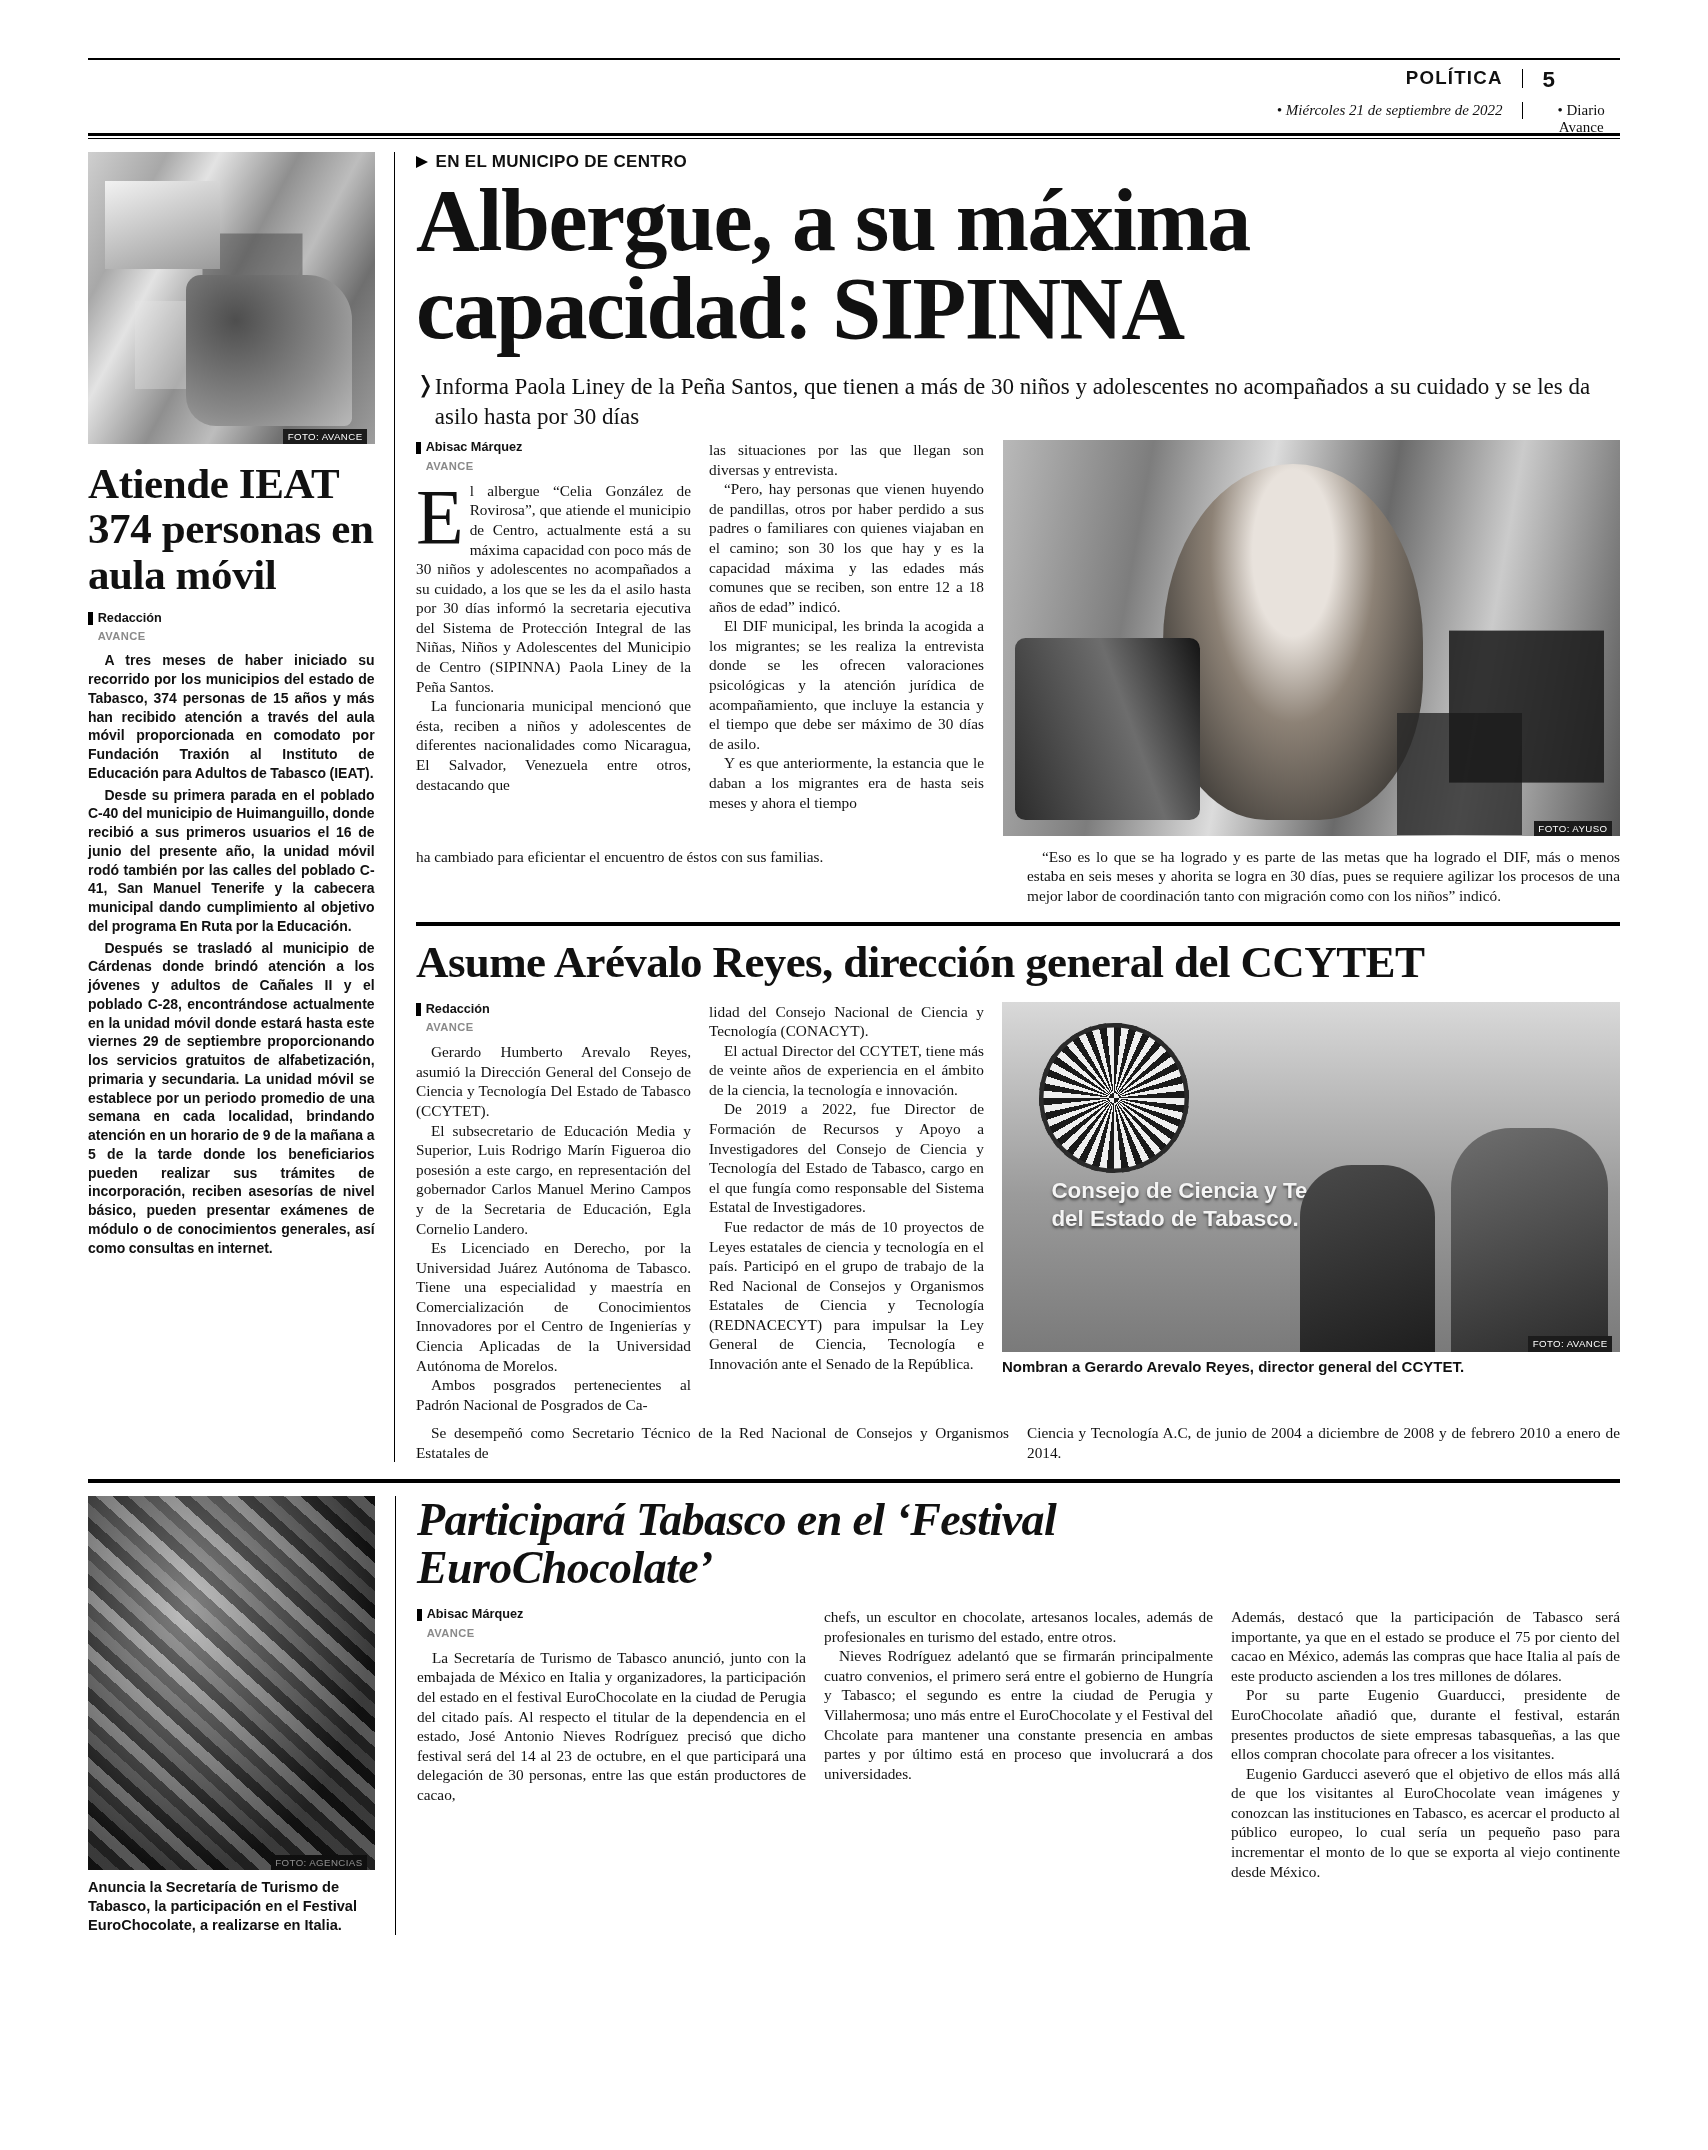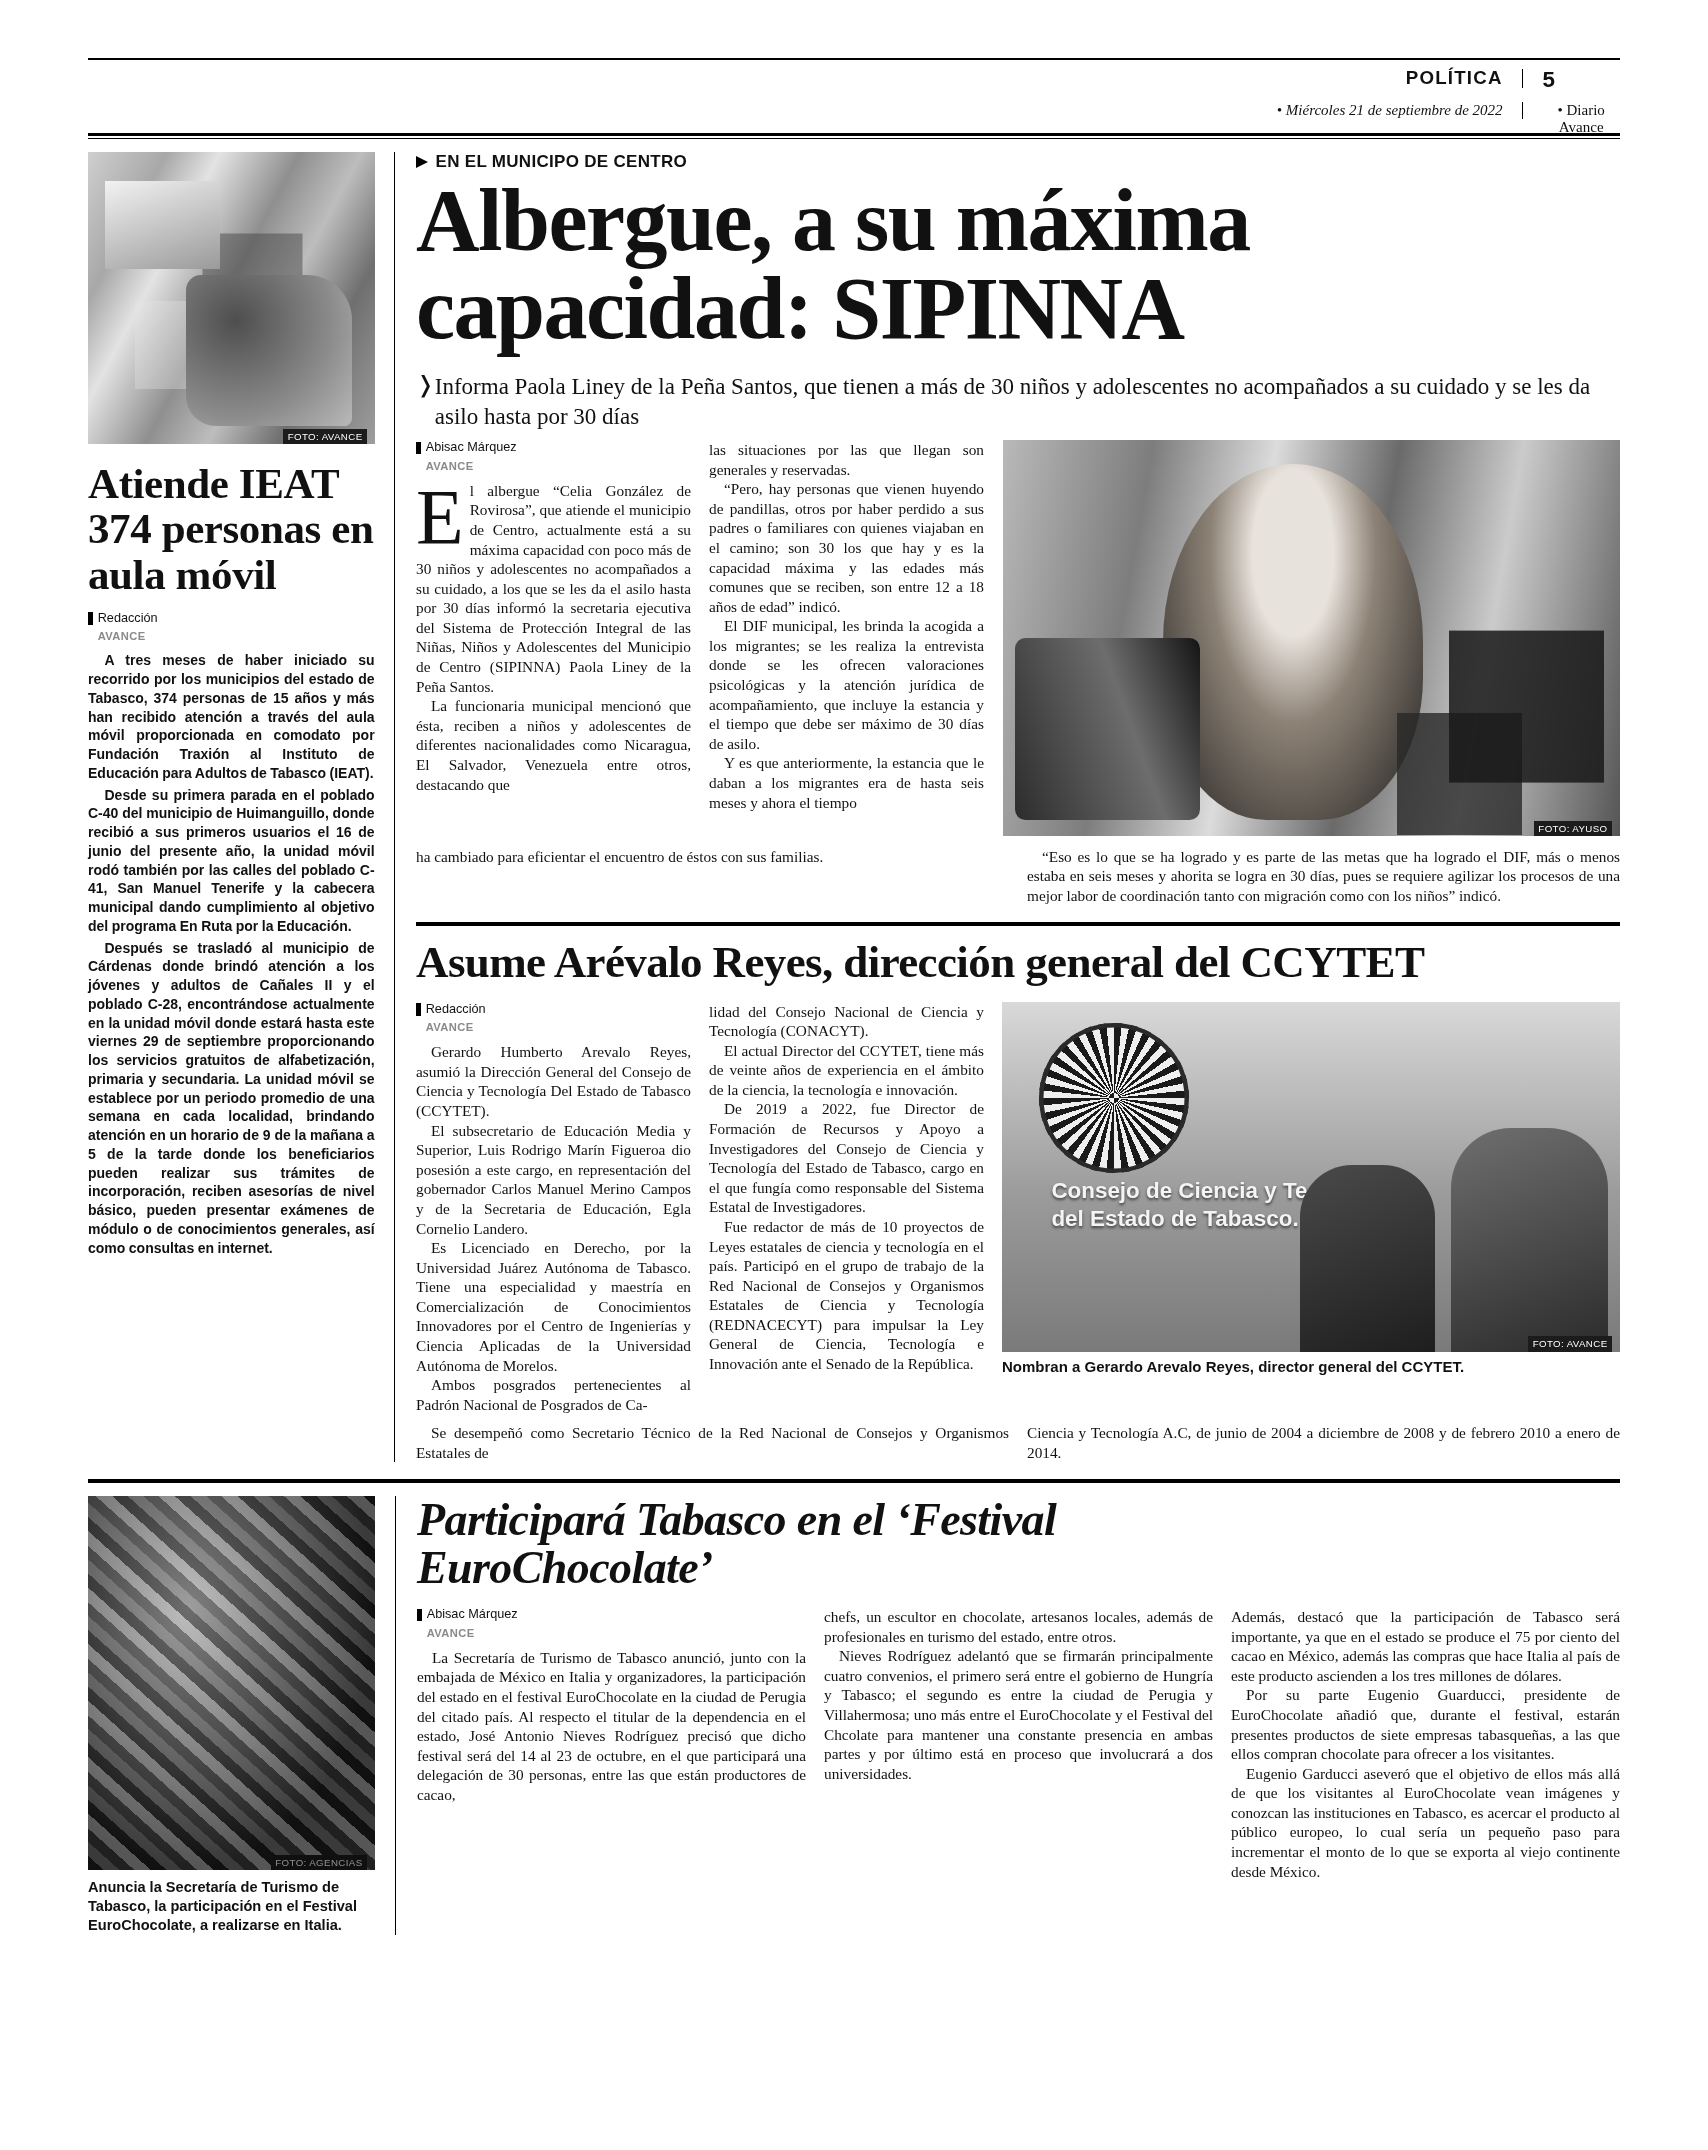--- a/index.html
+++ b/index.html
@@ -142,20 +142,21 @@
     margin:16.5px 0 13.5px;
     letter-spacing:-0.4px;
   }
   .byline {
     font-family:"Liberation Sans", sans-serif;
     font-size:12.7px;
     line-height:1.2;
     margin-bottom:4.5px;
     display:flex;
     align-items:flex-start;
+    font-weight:bold;
   }
   .byline .bar {
     width:5.2px; height:12.7px; background:#000;
     margin-right:4.5px; margin-top:1.5px;
     flex:0 0 5.2px;
   }
   .byline-sub {
     font-family:"Liberation Sans", sans-serif;
     font-size:11.2px;
     font-weight:bold;
@@ -426,21 +427,21 @@
           <div class="s1-col body-col">
             <div class="byline">
               <span class="bar"></span>
               <span>Abisac Márquez</span>
             </div>
             <div class="byline-sub">AVANCE</div>
             <p class="dropcap nodent">El albergue “Celia González de Rovirosa”, que atiende el municipio de Centro, actualmente está a su máxima capacidad con poco más de 30 niños y adolescentes no acompañados a su cuidado, a los que se les da el asilo hasta por 30 días informó la secretaria ejecutiva del Sistema de Protección Integral de las Niñas, Niños y Adolescentes del Municipio de Centro (SIPINNA) Paola Liney de la Peña Santos.</p>
             <p>La funcionaria municipal mencionó que ésta, reciben a niños y adolescentes de diferentes nacionalidades como Nicaragua, El Salvador, Venezuela entre otros, destacando que</p>
           </div>
           <div class="s1-col body-col">
-            <p class="nodent">las situaciones por las que llegan son generales y reservadas.</p>
+            <p class="nodent">las situaciones por las que llegan son diversas y entrevista.</p>
             <p>“Pero, hay personas que vienen huyendo de pandillas, otros por haber perdido a sus padres o familiares con quienes viajaban en el camino; son 30 los que hay y es la capacidad máxima y las edades más comunes que se reciben, son entre 12 a 18 años de edad” indicó.</p>
             <p>El DIF municipal, les brinda la acogida a los migrantes; se les realiza la entrevista donde se les ofrecen valoraciones psicológicas y la atención jurídica de acompañamiento, que incluye la estancia y el tiempo que debe ser máximo de 30 días de asilo.</p>
             <p>Y es que anteriormente, la estancia que le daban a los migrantes era de hasta seis meses y ahora el tiempo</p>
           </div>
         </div>
         <div class="s1-photo-wrap">
           <div class="photo photo-paola">
             <div class="credit">FOTO: AYUSO</div>
           </div>
         </div>

